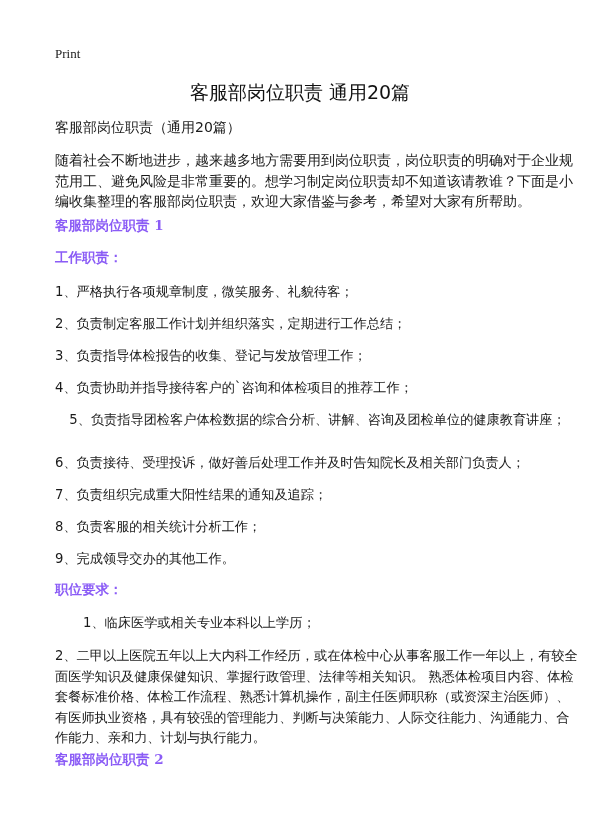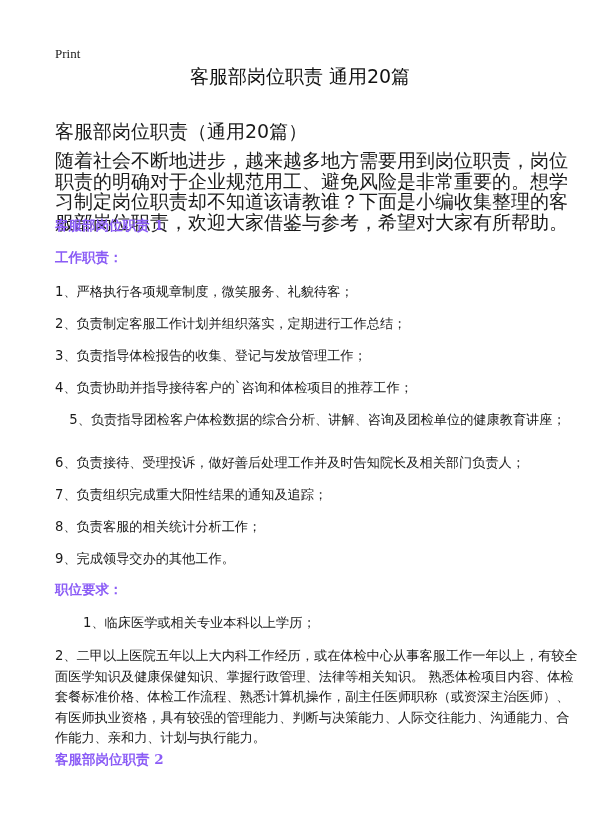--- a/index.html
+++ b/index.html
@@ -1,20 +1,20 @@
 <!DOCTYPE html>
 <html><head>
   <meta charset="utf-8">
   <style>
     html, body { margin: 0; padding: 0; background: #ffffff; }
     body { width: 600px; height: 828px; overflow: hidden; position: relative; color: #111; }
     .page { position: absolute; left: 0; top: 0; width: 600px; height: 828px; }
     .print { position: absolute; left: 55px; top: 46px; font-family: "Liberation Serif", serif; font-size: 13px; color: #222; }
-    .title { position: absolute; left: 0; width: 600px; top: 64px; text-align: center; font-family: "DejaVu Sans", sans-serif; font-size: 19px; color: #111; }
-    .body { position: absolute; left: 55px; width: 520px; font-family: "DejaVu Sans", sans-serif; font-size: 19px; color: #1a1a1a; }
+    .title { position: absolute; left: 0; width: 600px; top: 80px; text-align: center; font-family: "DejaVu Sans", sans-serif; font-size: 19px; color: #111; }
+    .body { position: absolute; left: 55px; width: 520px; font-family: "DejaVu Sans", sans-serif; font-size: 14px; color: #1a1a1a; }
     .subtitle { top: 119px; }
     .intro { top: 150px; line-height: 20.5px; }
     .h-bold { position: absolute; left: 55px; font-family: "DejaVu Serif", serif; font-weight: bold; font-size: 13.5px; color: #8b5cf6; }
     .p { position: absolute; left: 55px; width: 525px; font-family: "DejaVu Sans", sans-serif; font-size: 13.2px; color: #1a1a1a; line-height: 20.5px; }
   </style>
 </head>
 <body>
 
 <div class="page">
   <div class="print">Print</div>

